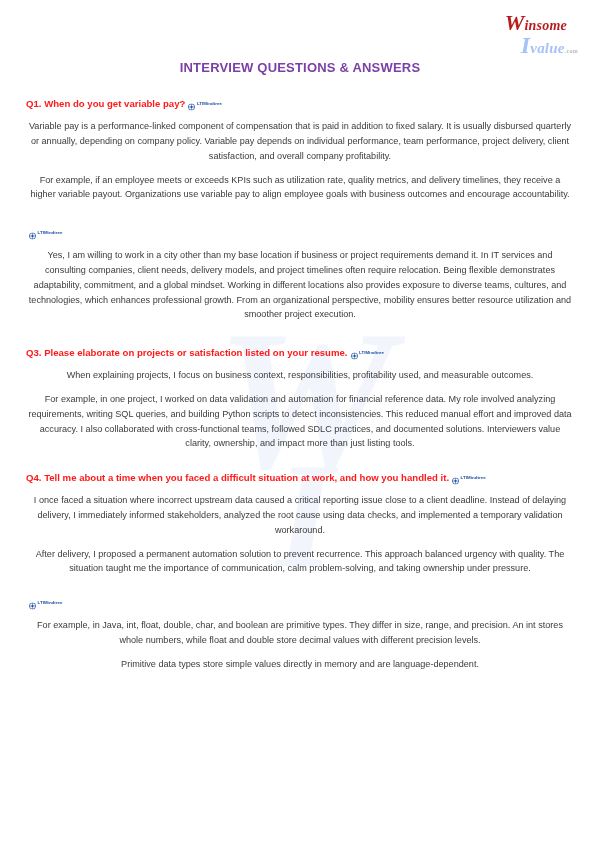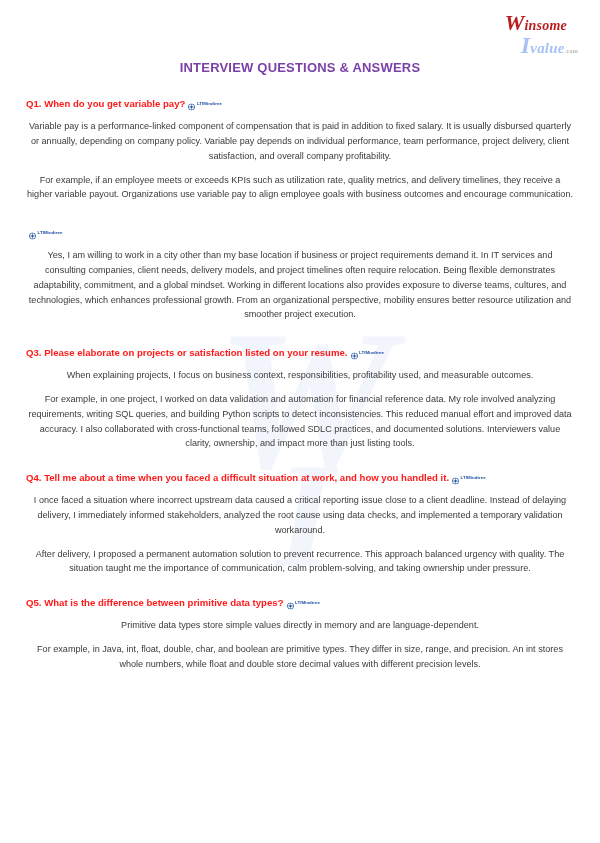--- a/index.html
+++ b/index.html
@@ -179,21 +179,21 @@
         <span class="q-text">Q1. When do you get variable pay?</span><span class="badge">
             <span class="badge-mark"><svg viewBox="0 0 20 20" width="7" height="7" aria-hidden="true">
                 <circle cx="10" cy="10" r="9" fill="none" stroke="#1c4fa1" stroke-width="2"></circle>
                 <path d="M10 1.5 L10 18.5 M1.5 10 L18.5 10" stroke="#1c4fa1" stroke-width="1.6"></path>
                 <circle cx="10" cy="10" r="3.2" fill="#1c4fa1"></circle>
               </svg></span>
             <span class="badge-label">LTIMindtree</span>
           </span>
       </div>
       <p class="answer">Variable pay is a performance-linked component of compensation that is paid in addition to fixed salary. It is usually disbursed quarterly or annually, depending on company policy. Variable pay depends on individual performance, team performance, project delivery, client satisfaction, and overall company profitability.</p>
-      <p class="answer">For example, if an employee meets or exceeds KPIs such as utilization rate, quality metrics, and delivery timelines, they receive a higher variable payout. Organizations use variable pay to align employee goals with business outcomes and encourage communication.</p>
+      <p class="answer">For example, if an employee meets or exceeds KPIs such as utilization rate, quality metrics, and delivery timelines, they receive a higher variable payout. Organizations use variable pay to align employee goals with business outcomes and encourage accountability.</p>
     </div>
 
     <div class="gap-lg"></div>
 
     <div class="qa-block">
       <div class="q-heading">
         <span class="badge">
             <span class="badge-mark"><svg viewBox="0 0 20 20" width="7" height="7" aria-hidden="true">
                 <circle cx="10" cy="10" r="9" fill="none" stroke="#1c4fa1" stroke-width="2"></circle>
                 <path d="M10 1.5 L10 18.5 M1.5 10 L18.5 10" stroke="#1c4fa1" stroke-width="1.6"></path>
@@ -236,27 +236,27 @@
           </span>
       </div>
       <p class="answer">I once faced a situation where incorrect upstream data caused a critical reporting issue close to a client deadline. Instead of delaying delivery, I immediately informed stakeholders, analyzed the root cause using data checks, and implemented a temporary validation workaround.</p>
       <p class="answer">After delivery, I proposed a permanent automation solution to prevent recurrence. This approach balanced urgency with quality. The situation taught me the importance of communication, calm problem-solving, and taking ownership under pressure.</p>
     </div>
 
     <div class="gap-md"></div>
 
     <div class="qa-block">
       <div class="q-heading">
-        <span class="q-text">Q5. What is the difference between primitive data types?</span><span class="badge">
-            <span class="badge-mark"><svg viewBox="0 0 20 20" width="7" height="7" aria-hidden="true">
-                <circle cx="10" cy="10" r="9" fill="none" stroke="#1c4fa1" stroke-width="2"></circle>
-                <path d="M10 1.5 L10 18.5 M1.5 10 L18.5 10" stroke="#1c4fa1" stroke-width="1.6"></path>
-                <circle cx="10" cy="10" r="3.2" fill="#1c4fa1"></circle>
-              </svg></span>
-            <span class="badge-label">LTIMindtree</span>
-          </span>
-      </div>
+        <span class="badge">
+            <span class="badge-mark"><svg viewBox="0 0 20 20" width="7" height="7" aria-hidden="true">
+                <circle cx="10" cy="10" r="9" fill="none" stroke="#1c4fa1" stroke-width="2"></circle>
+                <path d="M10 1.5 L10 18.5 M1.5 10 L18.5 10" stroke="#1c4fa1" stroke-width="1.6"></path>
+                <circle cx="10" cy="10" r="3.2" fill="#1c4fa1"></circle>
+              </svg></span>
+            <span class="badge-label">LTIMindtree</span>
+          </span>
+      </div>
+      <p class="answer">For example, in Java, int, float, double, char, and boolean are primitive types. They differ in size, range, and precision. An int stores whole numbers, while float and double store decimal values with different precision levels.</p>
       <p class="answer">Primitive data types store simple values directly in memory and are language-dependent.</p>
-      <p class="answer">For example, in Java, int, float, double, char, and boolean are primitive types. They differ in size, range, and precision. An int stores whole numbers, while float and double store decimal values with different precision levels.</p>
     </div>
 
   </div>
 </div>
 
 </body></html>

